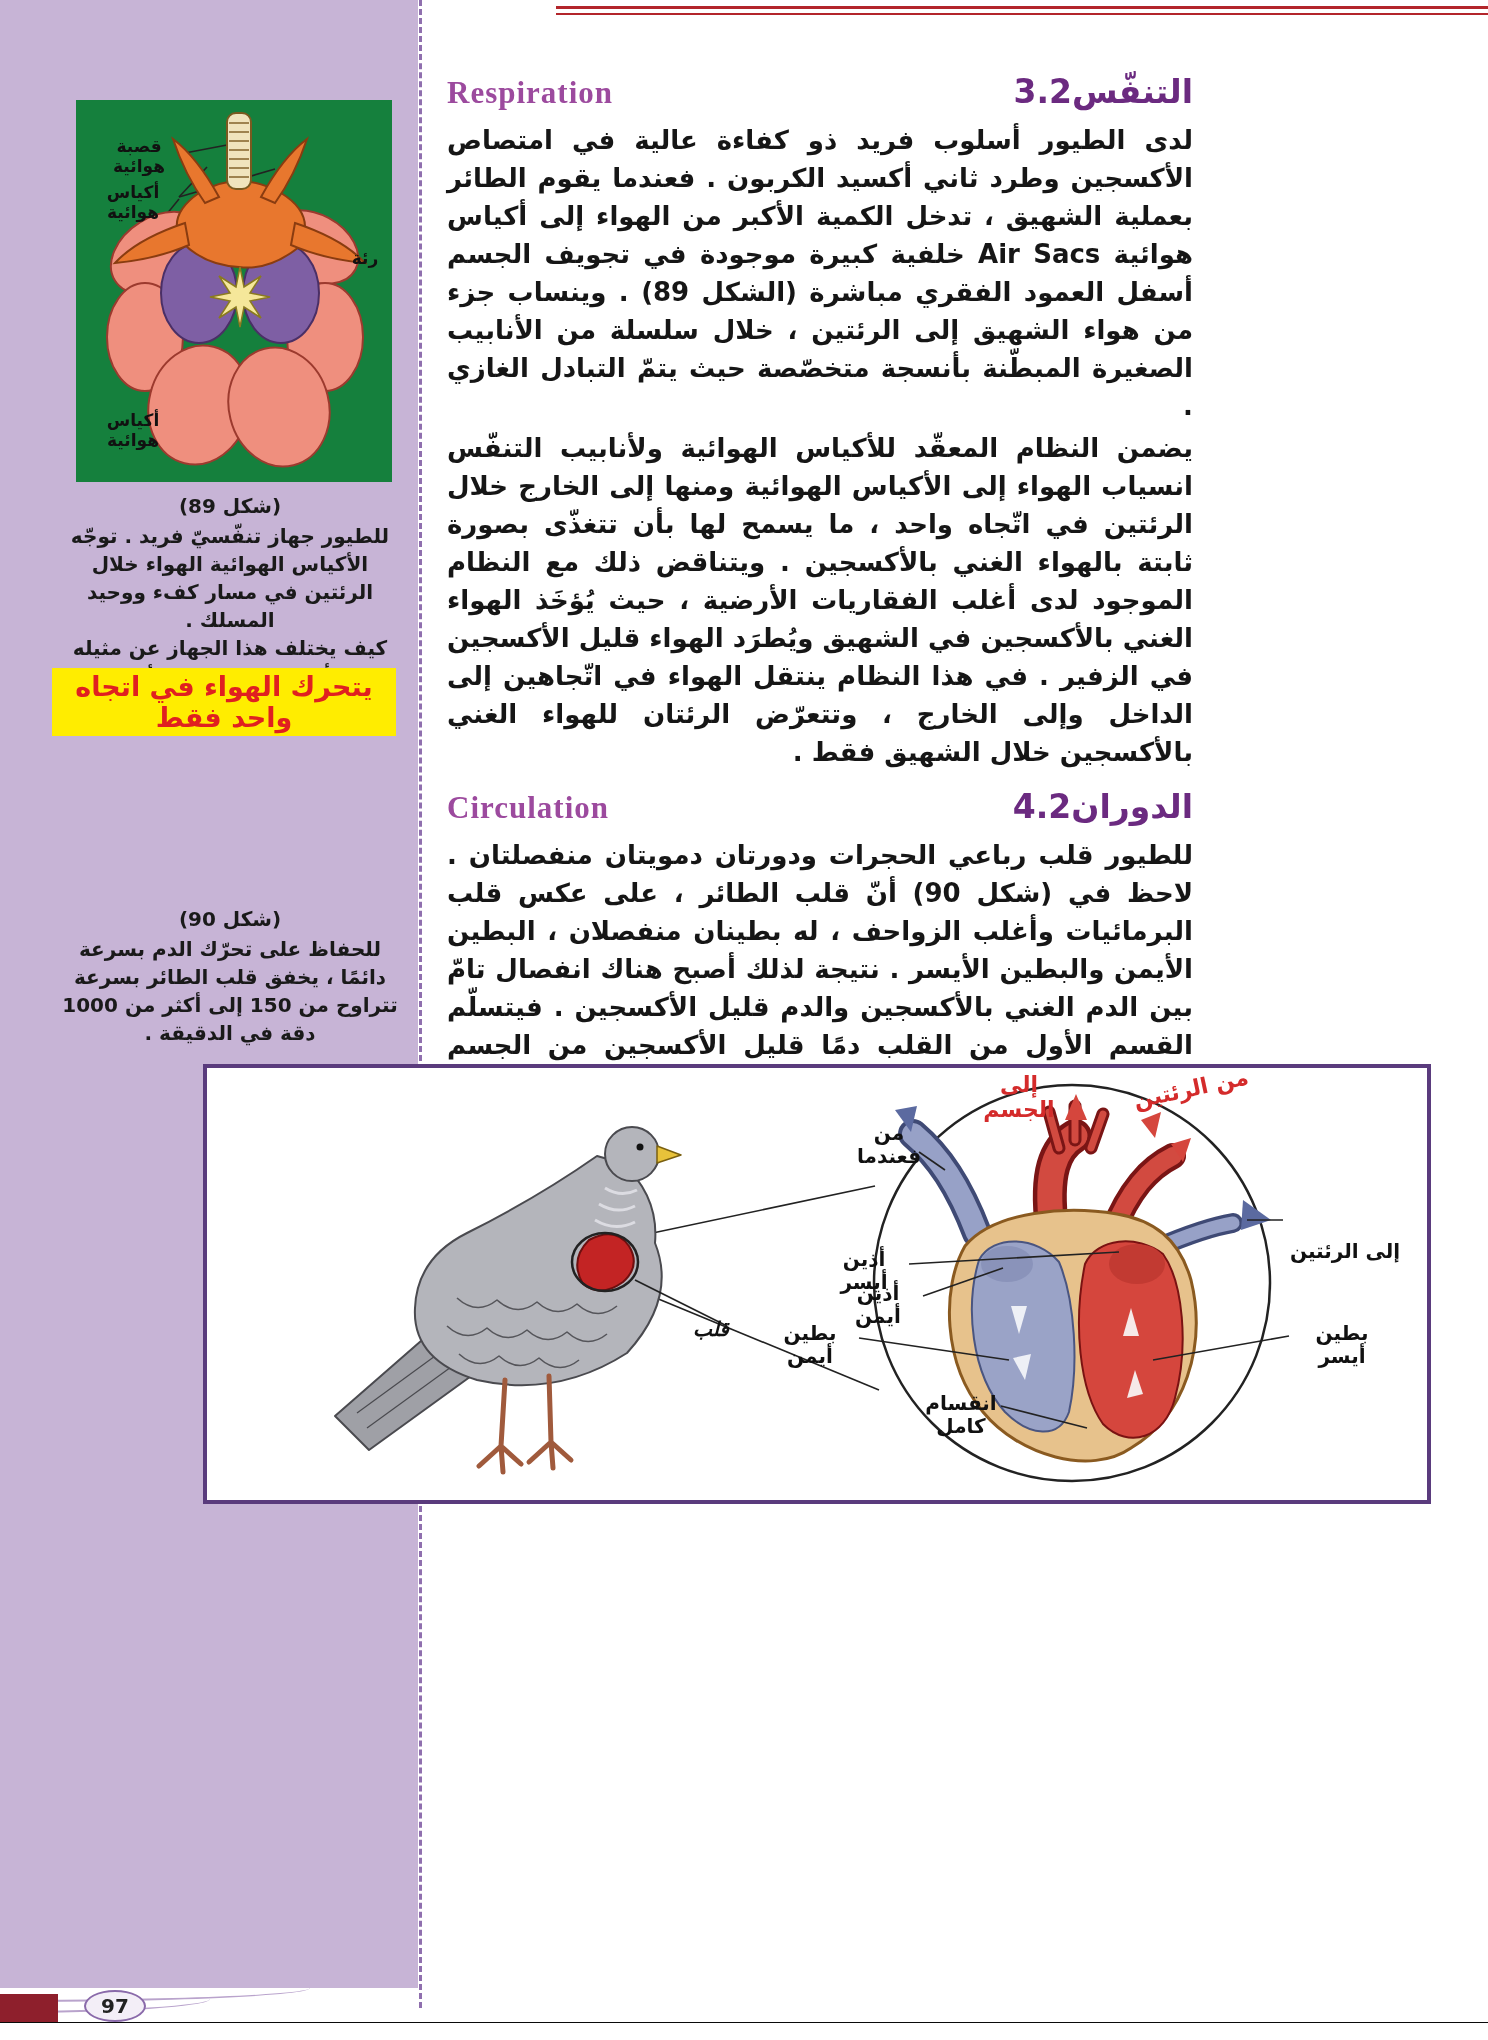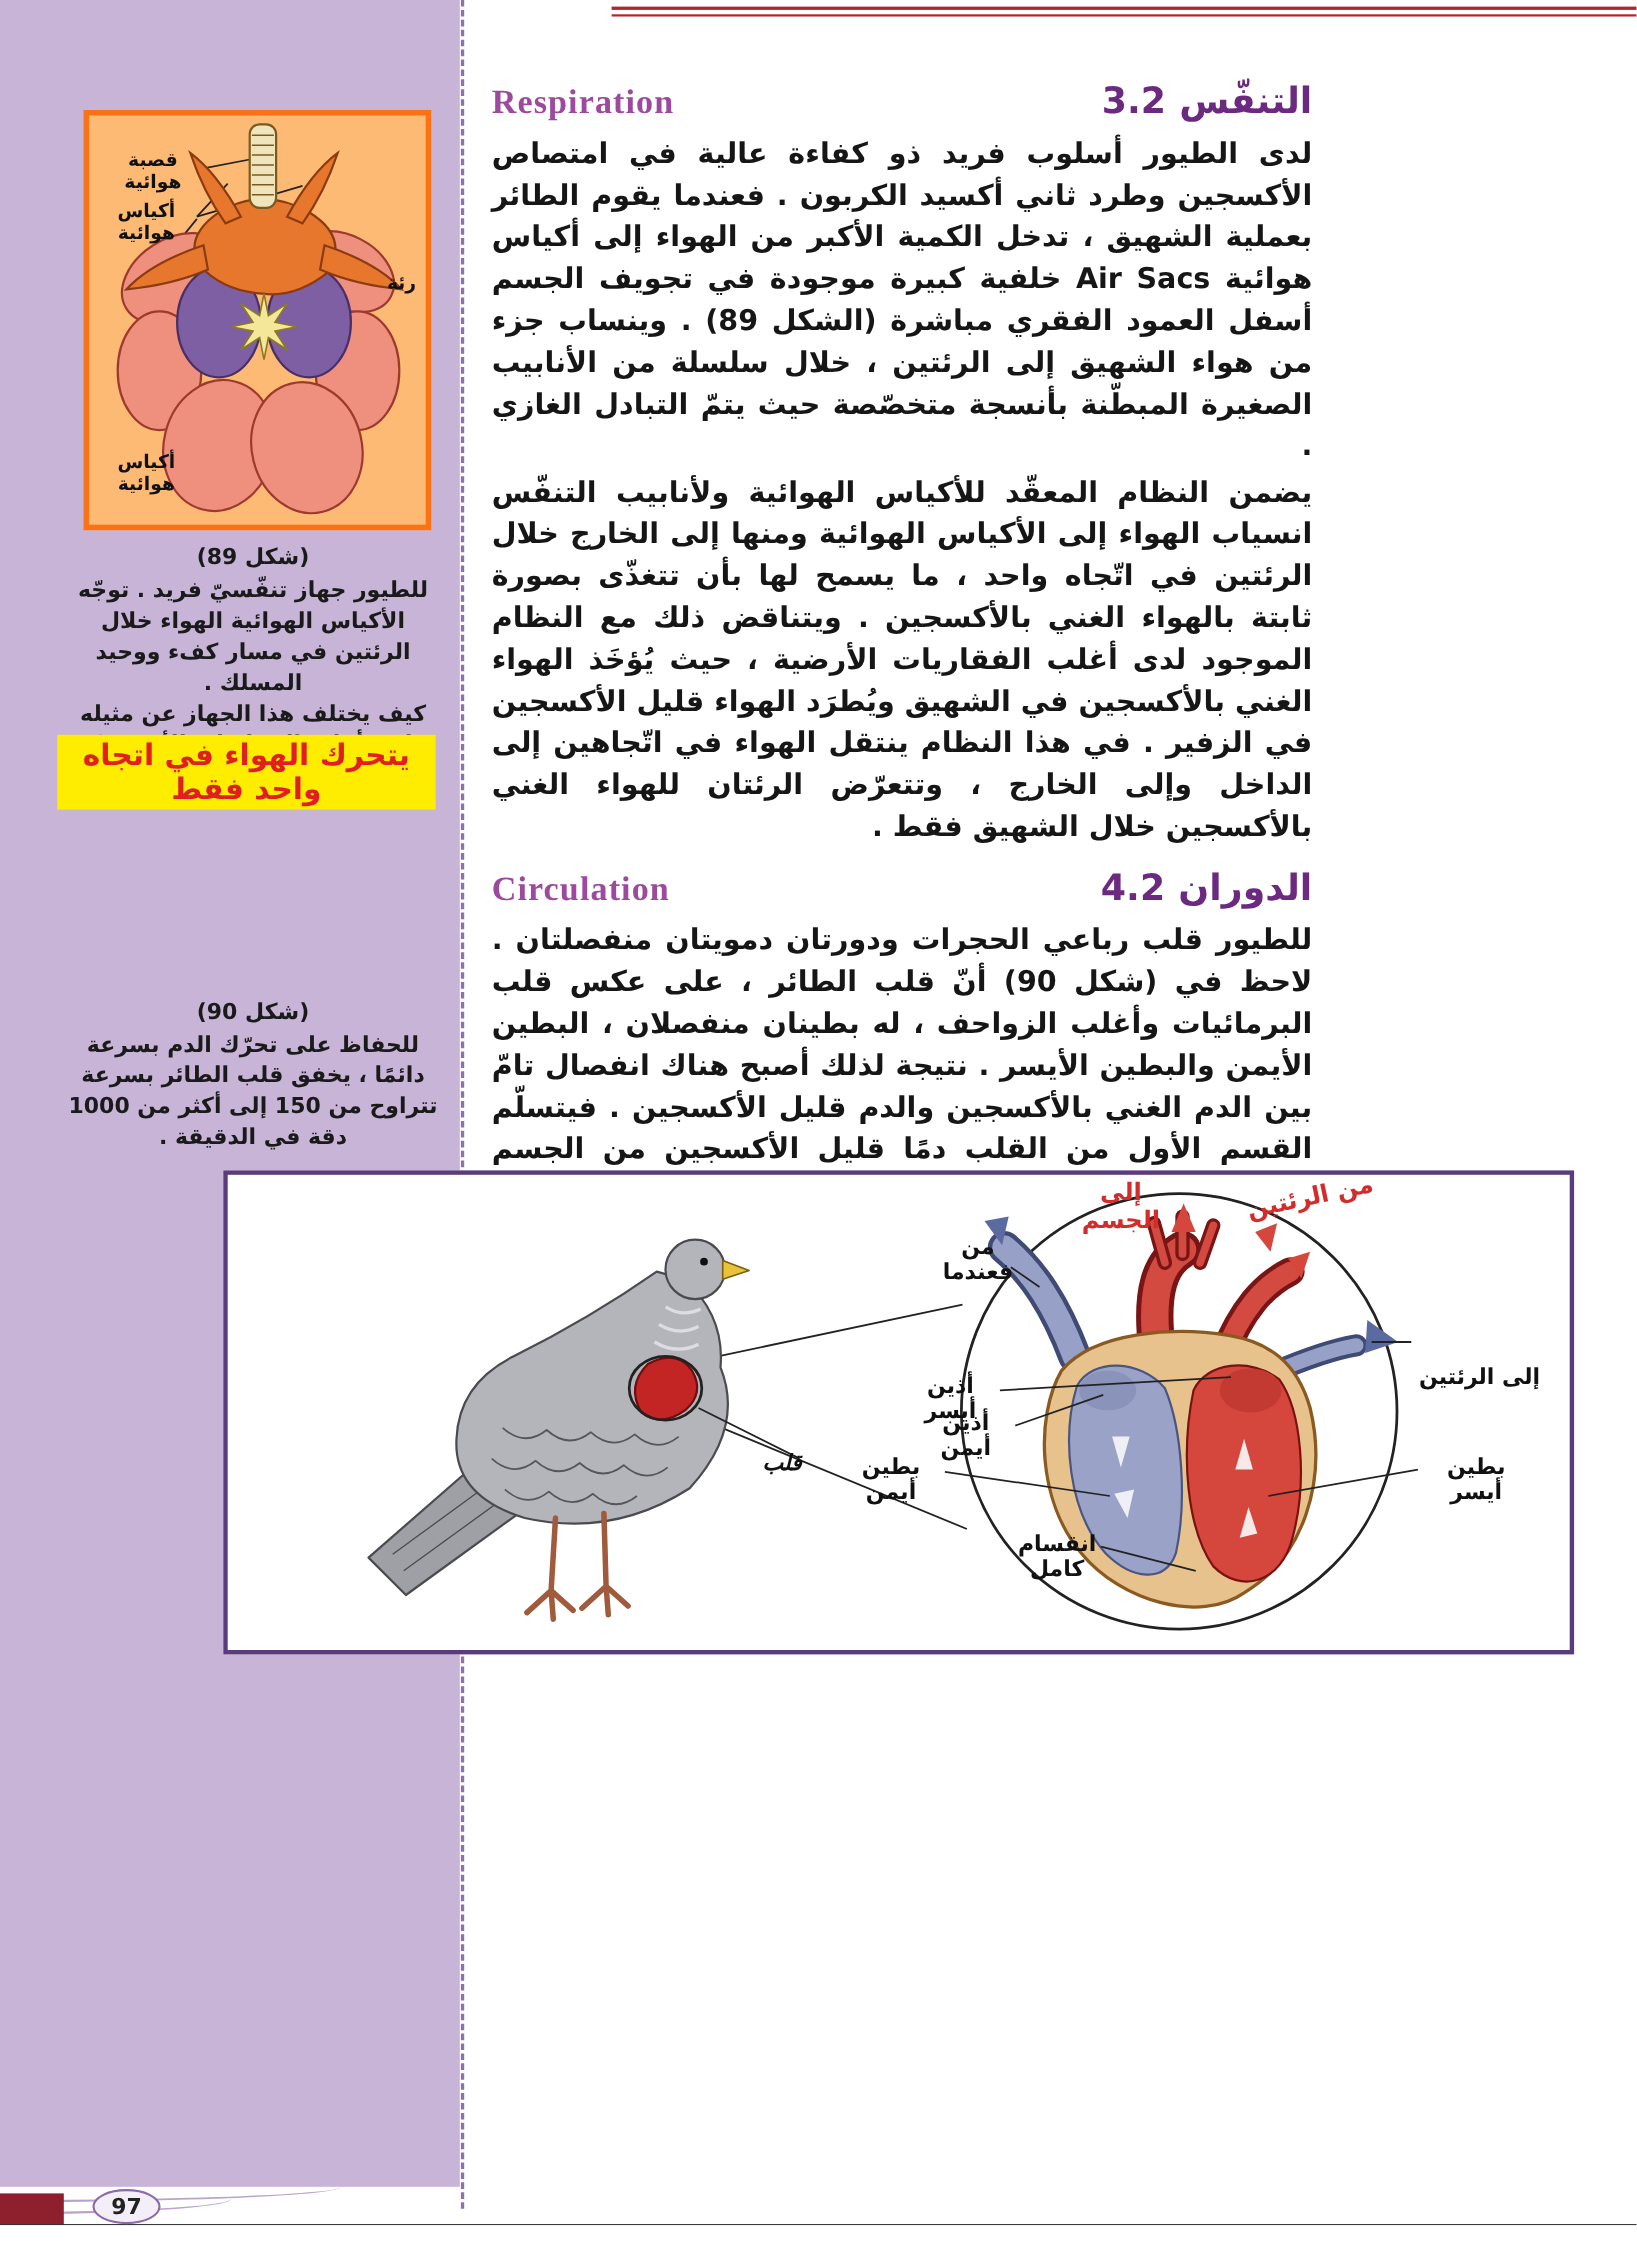--- a/index.html
+++ b/index.html
@@ -16,27 +16,27 @@
   .top-rule-1 { left:556px; top:6px; height:3px; }
   .top-rule-2 { left:556px; top:13px; height:2px; }
 
   
   .content { position:absolute; left:447px; top:68px; width:746px; }
   .sec-head { display:flex; justify-content:space-between; align-items:baseline; margin:4px 0 10px 0; }
   .sec-head-2 { margin-top:16px; }
   .head-en { font-family:"Liberation Serif", serif; font-size:31px; font-weight:bold;
              color:#9c4a9e; letter-spacing:1px; }
   .head-ar { font-size:33px; font-weight:bold; color:#6b2a80; }
-  .head-num { margin-right:12px; }
+  .head-num { }
   .body-text { font-size:26px; line-height:38px; text-align:justify; color:#161616;
                margin:0 0 4px 0;font-weight:bold; }
 
   
   .fig89 { position:absolute; left:76px; top:100px; width:316px; height:382px; margin:0;
-           border:5px solid #f97316; background:#fdba74; box-sizing:border-box; }
+           border:5px solid #15803d; background:#15803d; box-sizing:border-box; }
   .fig89 svg { position:absolute; inset:0; width:100%; height:100%; }
   .fl { position:absolute; font-weight:bold; color:#111; text-align:center; line-height:1.15; }
   .fl89 { font-size:17px; }
 
   .caption { position:absolute; width:344px; text-align:center; font-weight:bold;
              color:#1a1a1a; font-size:20px; line-height:28px; }
   .cap89 { left:58px; top:492px; }
   .cap90 { left:58px; top:905px; }
   .cap-title { margin-bottom:2px; }
 

